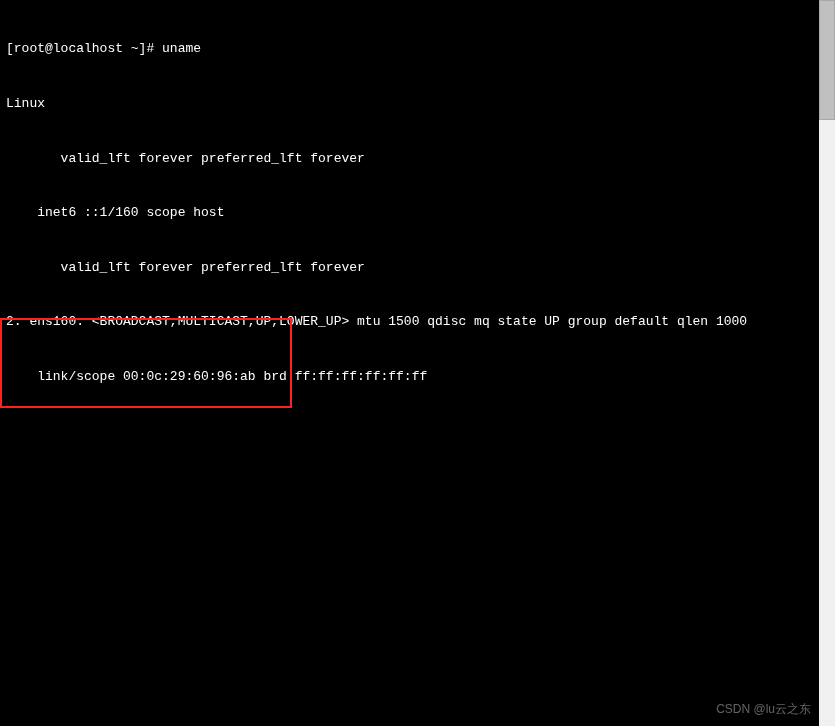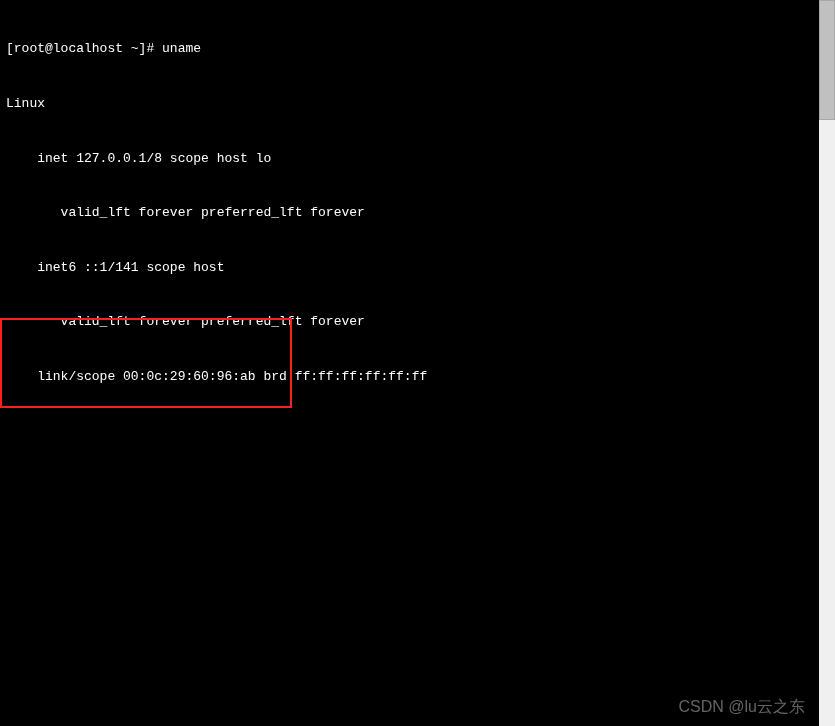--- a/index.html
+++ b/index.html
@@ -49,40 +49,40 @@
       top: 0;
       right: 0;
       width: 16px;
       height: 120px;
       background: #c0c0c0;
       border: 1px solid #a8a8a8;
     }
     .watermark {
       position: absolute;
       bottom: 8px;
-      right: 30px;
+      right: 24px;
       color: rgba(180,180,180,0.55);
       font-family: Arial, sans-serif;
-      font-size: 16px;
+      font-size: 12px;
     }
   </style>
 </head>
 <body>
 
 <div class="scrollbar-track">
   <div class="scrollbar-thumb"></div>
 </div>
 
 <div class="terminal">
   <span class="line">[root@localhost ~]# uname</span>
   <span class="line">Linux</span>
-  <span class="line">    inet 127.0.0.1/8 scope host lo</span>
   <span class="line">       valid_lft forever preferred_lft forever</span>
-  <span class="line">    inet6 ::1/141 scope host</span>
+  <span class="line">    inet6 ::1/160 scope host</span>
   <span class="line">       valid_lft forever preferred_lft forever</span>
+  <span class="line">2: ens160: &lt;BROADCAST,MULTICAST,UP,LOWER_UP&gt; mtu 1500 qdisc mq state UP group default qlen 1000</span>
   <span class="line">    link/scope 00:0c:29:60:96:ab brd ff:ff:ff:ff:ff:ff</span>
   
   
   
   
   
   
   
   
   

